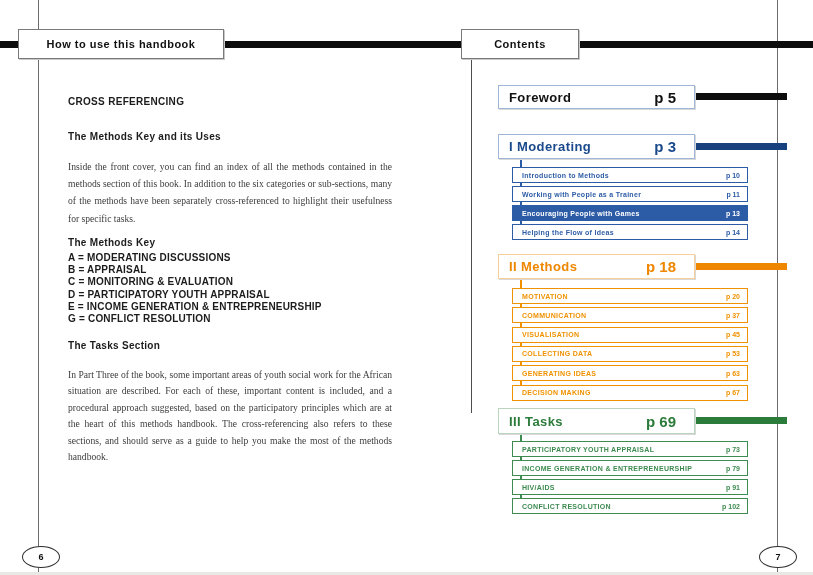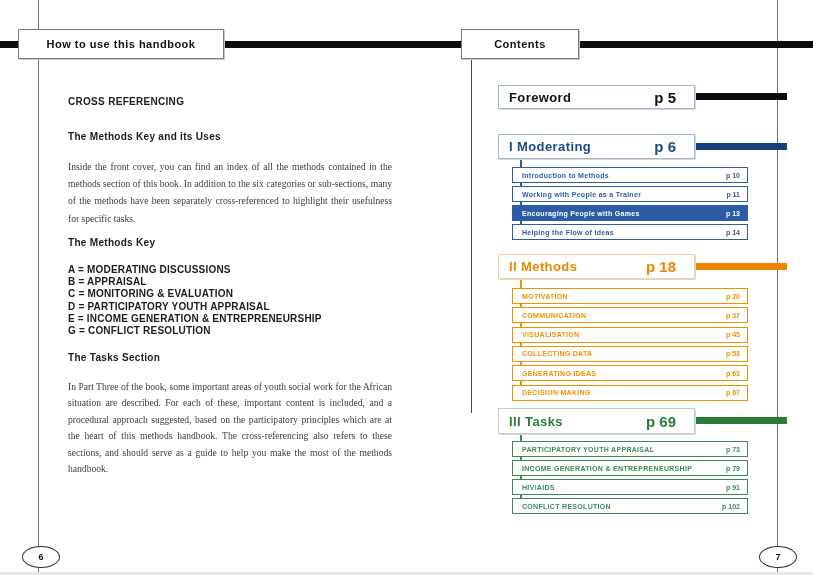--- a/index.html
+++ b/index.html
@@ -11,21 +11,21 @@
   .vline{position:absolute;top:0;bottom:0;width:1px;background:#6b6b6b;}
   .topbar{position:absolute;left:0;top:41px;width:813px;height:7px;background:#0c0c0c;}
   .header-box{
     position:absolute;top:29px;height:28px;background:#fff;border:1px solid #7a7a7a;
     box-shadow:1px 1px 0 #c9c9c9;display:flex;align-items:center;justify-content:center;
     font-weight:bold;font-size:11px;letter-spacing:0.5px;color:#111;z-index:5;
   }
   
   .left-content{position:absolute;left:68px;top:96px;width:324px;color:#222;}
   .h-sans{font-weight:bold;font-size:10px;letter-spacing:0.3px;color:#1c1c1c;}
-  .mb7{margin-bottom:24px;} .mb16{margin-bottom:16px;} .mb4{margin-bottom:16px;} .mb14{margin-bottom:14px;} .mb10{margin-bottom:10px;}
+  .mb7{margin-bottom:24px;} .mb16{margin-bottom:16px;} .mb4{margin-bottom:4px;} .mb14{margin-bottom:14px;} .mb10{margin-bottom:10px;}
   .body-serif{
     font-family:"Liberation Serif",serif;font-size:9.6px;line-height:17.2px;
     text-align:justify;color:#3c3c3c;
   }
   .body-serif.p2{line-height:16.5px;}
   .key-list div{font-weight:bold;font-size:10px;line-height:12.3px;letter-spacing:0.2px;color:#1c1c1c;}
   
   .oval{
     position:absolute;top:546px;width:36px;height:20px;border:1.4px solid #2e2e2e;border-radius:50%;
     background:#fff;display:flex;align-items:center;justify-content:center;
@@ -85,21 +85,21 @@
   <div class="spine"></div>
   <div>
       <div class="toc-section-box" style="top: 85px; height: 22px; border-color: rgb(159, 182, 214);">
         <span class="toc-section-label" style="color: rgb(17, 17, 17);">Foreword</span>
         <span class="toc-section-page" style="color: rgb(17, 17, 17);">p 5</span>
       </div>
       <div class="toc-section-bar" style="top: 93px; background: rgb(12, 12, 12);"></div>
       <div class="toc-connector" style="left: 520px; top: 157px; height: 69px; background: rgb(45, 92, 166);"></div>
       <div class="toc-section-box" style="top: 134px; height: 23px; border-color: rgb(159, 182, 214);">
         <span class="toc-section-label" style="color: rgb(27, 74, 140);">I Moderating</span>
-        <span class="toc-section-page" style="color: rgb(27, 74, 140);">p 6</span>
+        <span class="toc-section-page" style="color: rgb(27, 74, 140);">p 3</span>
       </div>
       <div class="toc-section-bar" style="top: 142.5px; background: rgb(23, 65, 126);"></div>
       <div class="toc-item-box" style="top: 167px; border-color: rgb(45, 92, 166);">
         <span class="toc-item-label" style="color: rgb(45, 92, 166);">Introduction to Methods</span>
         <span class="toc-item-page" style="color: rgb(45, 92, 166);">p 10</span>
       </div>
       <div class="toc-item-box" style="top: 186px; border-color: rgb(45, 92, 166);">
         <span class="toc-item-label" style="color: rgb(45, 92, 166);">Working with People as a Trainer</span>
         <span class="toc-item-page" style="color: rgb(45, 92, 166);">p 11</span>
       </div>

